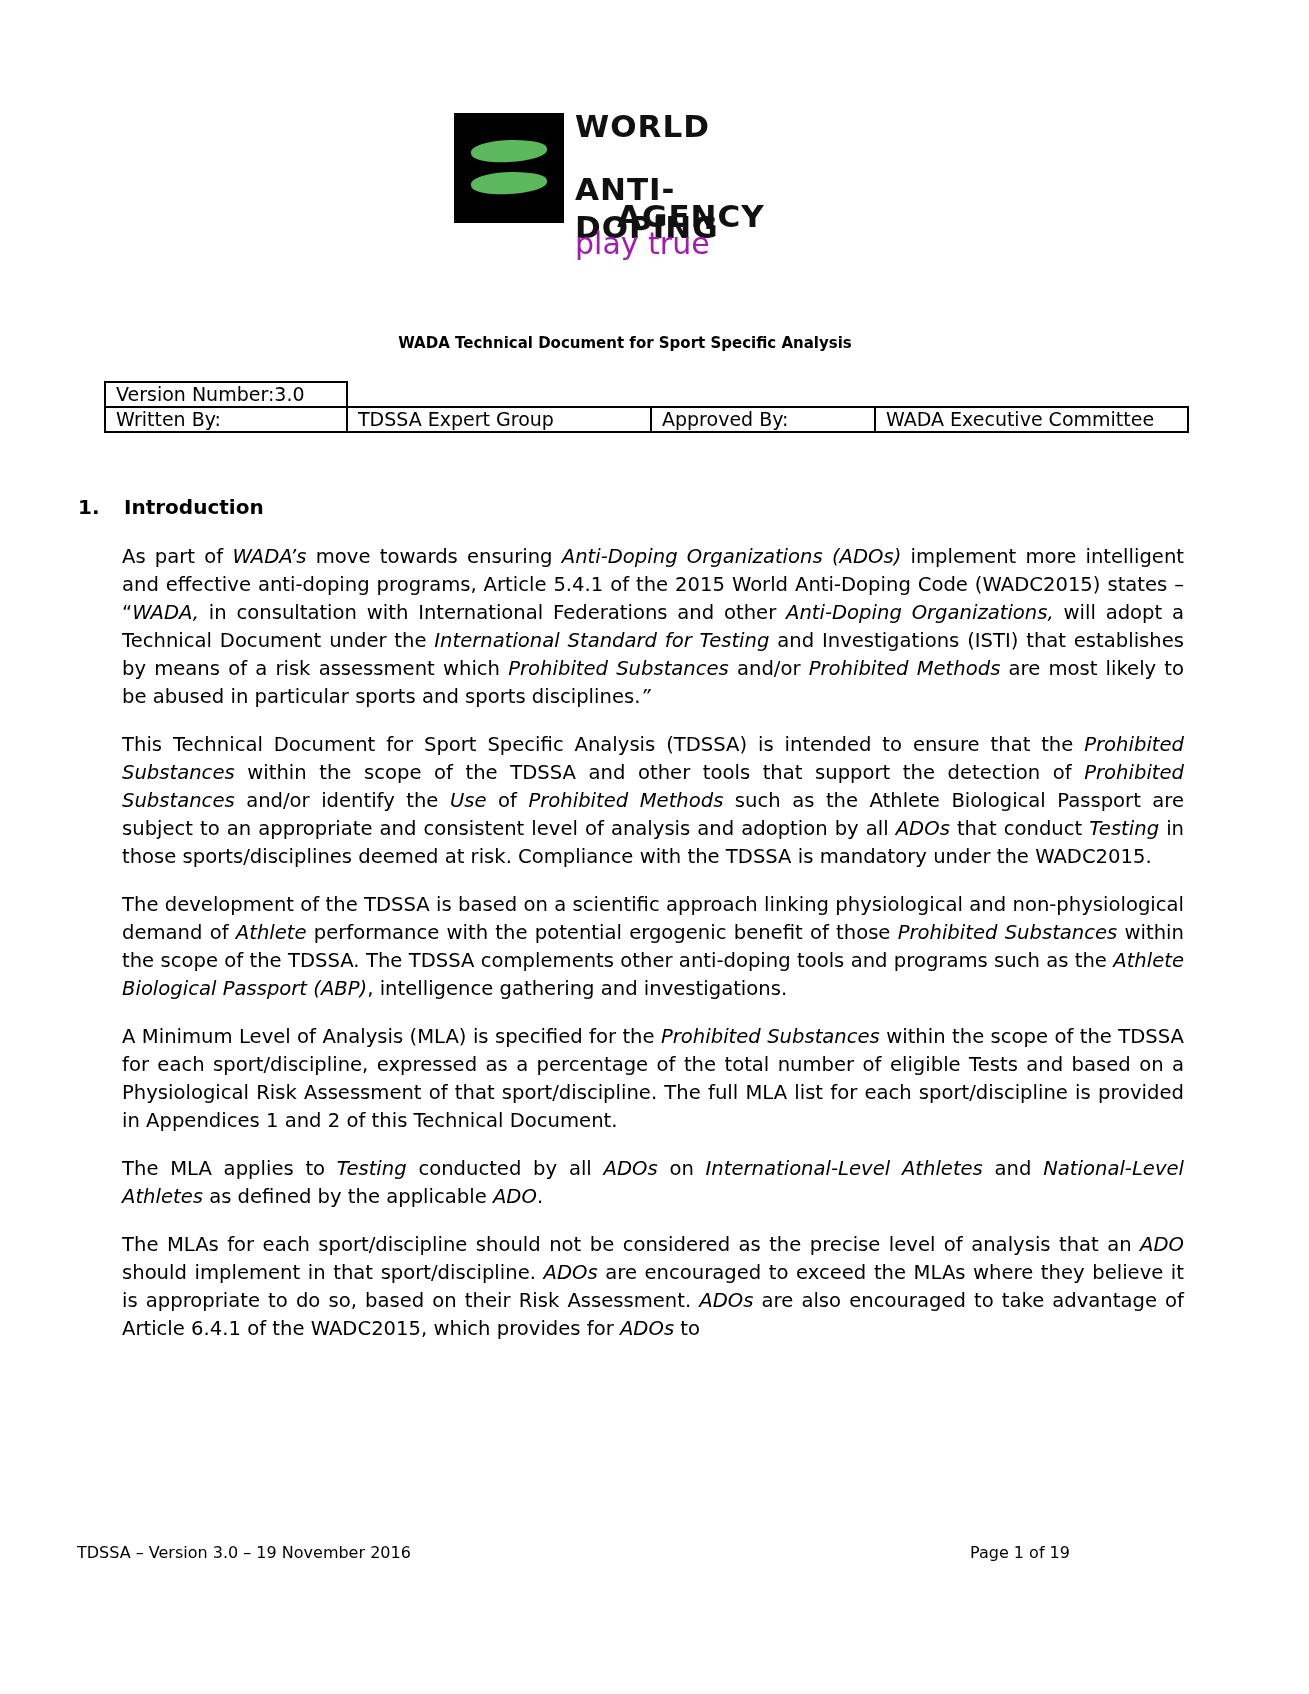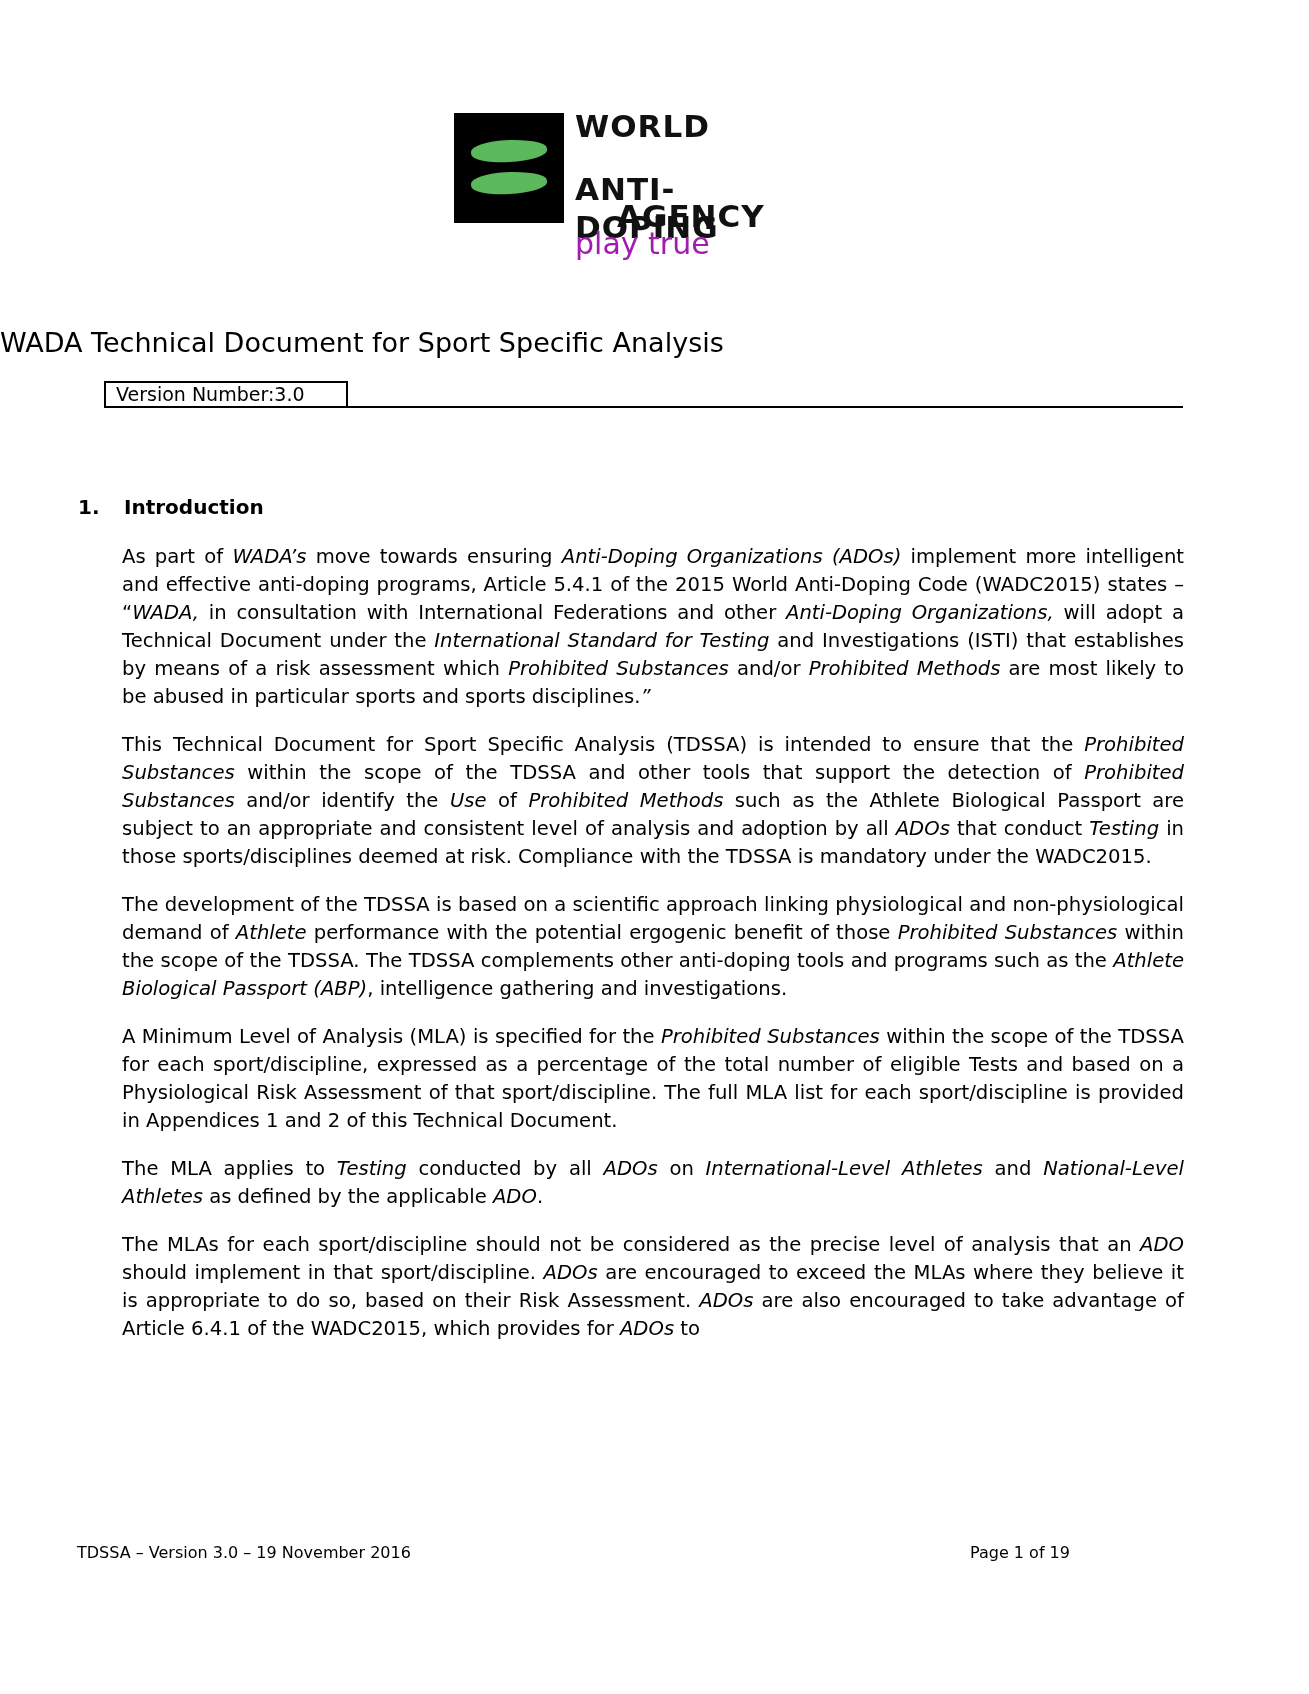--- a/index.html
+++ b/index.html
@@ -15,22 +15,22 @@
   .leaf.l2 { top: 59px; transform: rotate(-3deg); }
   .logo-word { position: absolute; left: 121px; font-family: "DejaVu Sans", sans-serif;
                font-weight: bold; font-size: 31px; letter-spacing: 1px; line-height: 38px; color: #111; }
   .logo-word.w1 { top: -6px; }
   .logo-word.w2 { top: 32px; margin-top: 25px; }
   .logo-word.w3 { top: 84px; margin-left: 42px; }
   .logo-tag { position: absolute; left: 121px; top: 112px; font-size: 30px; color: #a21caf;
               font-family: "DejaVu Sans", sans-serif; line-height: 38px; }
 
   
-  .doc-title { position: absolute; left: 0; width: 1250px; top: 328px; 
-               font-weight: normal; font-size: 27px; line-height: 30px; }
+  .doc-title { position: absolute; left: 0; width: 1250px; top: 328px; text-align: center;
+               font-weight: bold; font-size: 15px; line-height: 30px; }
 
   
   .info-table { position: absolute; left: 87px; top: 381px; border-collapse: collapse;
                 font-size: 19px; margin-left: 17px; }
   .info-table td { border: 2px solid #000; height: 23px; padding: 0 10px; line-height: 23px;
                    white-space: nowrap; }
   .info-table td.empty { border: none; border-bottom: 2px solid #000; }
   .c1 { width: 220px; } .c2 { width: 282px; } .c3 { width: 202px; } .c4 { width: 291px; }
 
   
@@ -63,20 +63,26 @@
 <div class="doc-title">WADA Technical Document for Sport Specific Analysis</div>
 
 <table class="info-table">
   <tbody>
       <tr>
     <td class="c1">Version Number:3.0</td>
     <td class="c2 empty"></td>
     <td class="c3 empty"></td>
     <td class="c4 empty"></td>
   </tr>
+  <tr>
+    <td class="c1">Written By:</td>
+    <td class="c2">TDSSA Expert Group</td>
+    <td class="c3">Approved By:</td>
+    <td class="c4">WADA Executive Committee</td>
+  </tr>
 </tbody>
   </table>
 
 <div class="section-heading">
   <span class="section-number">1.</span><span>Introduction</span>
 </div>
 
 <div class="body">
   <p class="para"><span>As part of </span><i>WADA’s</i><span> move towards ensuring </span><i>Anti-Doping Organizations (ADOs)</i><span> implement more intelligent and effective anti-doping programs, Article 5.4.1 of the 2015 World Anti-Doping Code (WADC2015) states – “</span><i>WADA,</i><span> in consultation with International Federations and other </span><i>Anti-Doping Organizations,</i><span> will adopt a Technical Document under the </span><i>International Standard for Testing</i><span> and Investigations (ISTI) that establishes by means of a risk assessment which </span><i>Prohibited Substances</i><span> and/or </span><i>Prohibited Methods</i><span> are most likely to be abused in particular sports and sports disciplines.</span><i>”</i></p>
   <p class="para"><span>This Technical Document for Sport Specific Analysis (TDSSA) is intended to ensure that the </span><i>Prohibited Substances</i><span> within the scope of the TDSSA and other tools that support the detection of </span><i>Prohibited Substances</i><span> and/or identify the </span><i>Use</i><span> of </span><i>Prohibited Methods</i><span> such as the Athlete Biological Passport are subject to an appropriate and consistent level of analysis and adoption by all </span><i>ADOs</i><span> that conduct </span><i>Testing</i><span> in those sports/disciplines deemed at risk. Compliance with the TDSSA is mandatory under the WADC2015.</span></p>

